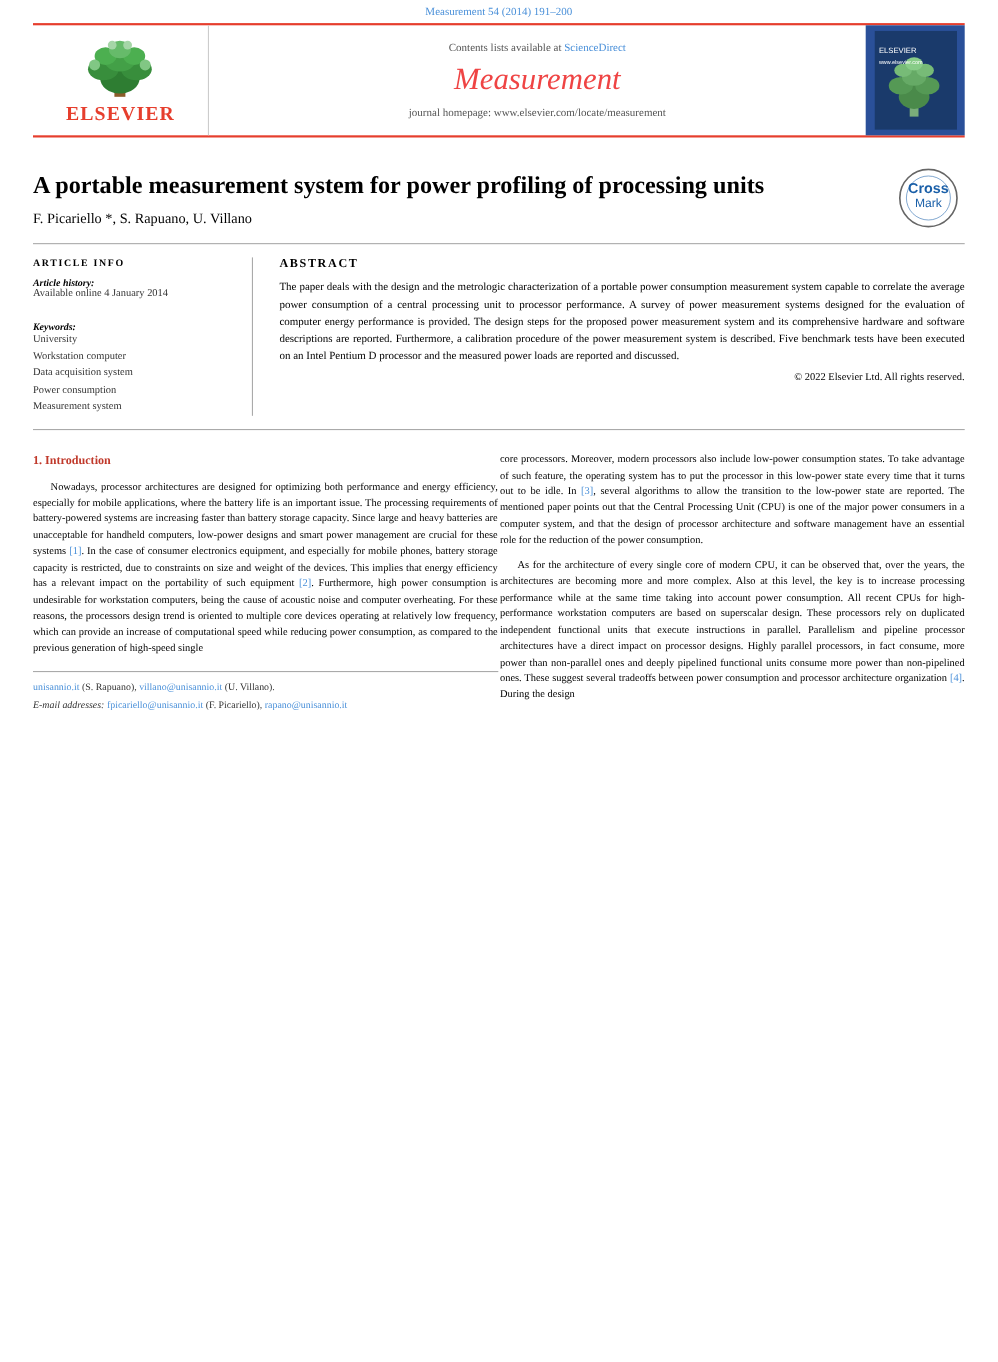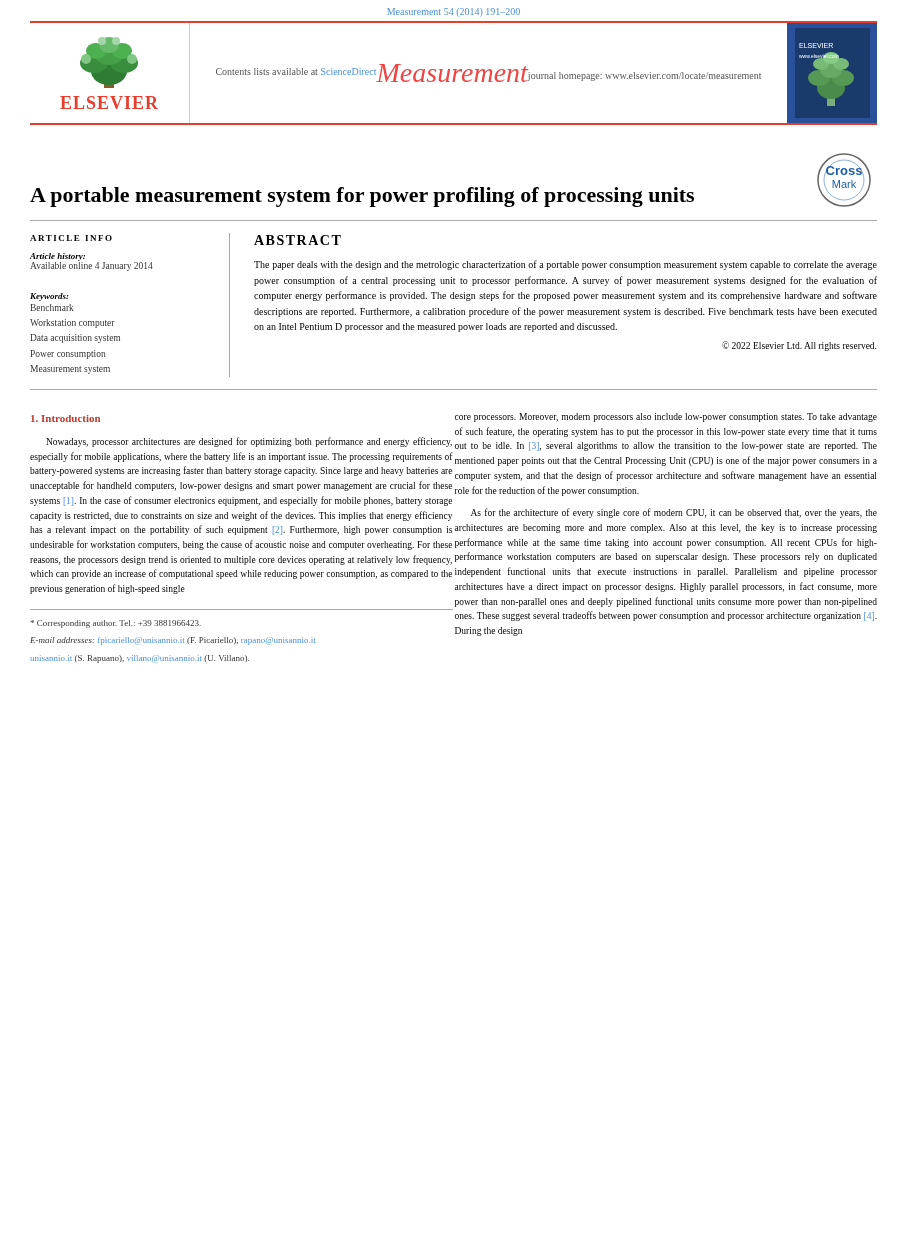--- a/index.html
+++ b/index.html
@@ -49,21 +49,21 @@
       font-size: 18px;
       font-weight: bold;
       color: #e63e2d;
       letter-spacing: 1px;
       margin-top: 2px;
     }
 
     .journal-header-center {
       flex: 1;
       display: flex;
-      flex-direction: row;
+      flex-direction: column;
       align-items: center;
       justify-content: center;
       padding: 8px;
     }
 
     .science-direct-line {
       font-size: 10px;
       color: #555;
       margin-bottom: 4px;
     }
@@ -184,21 +184,21 @@
       color: #333;
       line-height: 1.6;
     }
 
     .abstract-col {
       flex: 1;
       padding-left: 4px;
     }
 
     .abstract-heading {
-      font-size: 14px;
+      font-size: 11px;
       font-weight: bold;
       letter-spacing: 1.5px;
       text-transform: uppercase;
       color: #000;
       margin-bottom: 8px;
     }
 
     .abstract-text {
       font-size: 10px;
       line-height: 1.55;
@@ -345,41 +345,44 @@
       <text x="4" y="30" font-size="5" fill="white" font-family="Arial">www.elsevier.com</text>
     </svg>
   </div>
 </div>
 
 <div class="main-content">
 
   <div class="article-title-section">
     <div>
       <div class="article-title">A portable measurement system for power profiling of processing units</div>
+      <div class="authors">
+        <span>F. Picariello *, S. Rapuano, U. Villano</span>
+      </div>
     </div>
 
     <div style="margin-top:10px; min-width:60px;">
       <svg width="55" height="55" viewBox="0 0 55 55">
         <circle cx="27" cy="27" r="26" fill="none" stroke="#666" stroke-width="1.5"></circle>
         <text x="27" y="22" font-size="13" font-weight="bold" fill="#1a5fa8" text-anchor="middle" font-family="Arial">Cross</text>
         <text x="27" y="35" font-size="11" fill="#1a5fa8" text-anchor="middle" font-family="Arial">Mark</text>
         <circle cx="27" cy="27" r="20" fill="none" stroke="#1a5fa8" stroke-width="0.5"></circle>
       </svg>
     </div>
   </div>
 
   <div class="article-info-abstract">
 
     <div class="article-info-col">
       <div class="article-info-heading">ARTICLE INFO</div>
       <div class="article-history-label">Article history:</div>
       <div class="article-history-value">Available online 4 January 2014</div>
       <div class="keywords-label">Keywords:</div>
       <div class="keywords-list">
-        <div>Benchmark</div>
+        <div>University</div>
         <div>Workstation computer</div>
         <div>Data acquisition system</div>
         <div>Power consumption</div>
         <div>Measurement system</div>
       </div>
     </div>
 
     <div class="abstract-col">
       <div class="abstract-heading">ABSTRACT</div>
       <div class="abstract-text">The paper deals with the design and the metrologic characterization of a portable power consumption measurement system capable to correlate the average power consumption of a central processing unit to processor performance. A survey of power measurement systems designed for the evaluation of computer energy performance is provided. The design steps for the proposed power measurement system and its comprehensive hardware and software descriptions are reported. Furthermore, a calibration procedure of the power measurement system is described. Five benchmark tests have been executed on an Intel Pentium D processor and the measured power loads are reported and discussed.</div>
@@ -387,30 +390,29 @@
     </div>
   </div>
 
   <div class="body-columns">
 
     <div class="body-col">
       <div class="section-heading">1. Introduction</div>
       <p>Nowadays, processor architectures are designed for optimizing both performance and energy efficiency, especially for mobile applications, where the battery life is an important issue. The processing requirements of battery-powered systems are increasing faster than battery storage capacity. Since large and heavy batteries are unacceptable for handheld computers, low-power designs and smart power management are crucial for these systems <a class="ref-link">[1]</a>. In the case of consumer electronics equipment, and especially for mobile phones, battery storage capacity is restricted, due to constraints on size and weight of the devices. This implies that energy efficiency has a relevant impact on the portability of such equipment <a class="ref-link">[2]</a>. Furthermore, high power consumption is undesirable for workstation computers, being the cause of acoustic noise and computer overheating. For these reasons, the processors design trend is oriented to multiple core devices operating at relatively low frequency, which can provide an increase of computational speed while reducing power consumption, as compared to the previous generation of high-speed single</p>
 
       <div class="footnote-area">
-        <div class="footnote-line">* Corresponding author. Tel.: +39 3881966423.</div>
+        <div class="footnote-line">
+          <a class="footnote-email">unisannio.it</a> (S. Rapuano),
+          <a class="footnote-email">villano@unisannio.it</a> (U. Villano).
+        </div>
         <div class="footnote-line">
           <em>E-mail addresses:</em>
           <a class="footnote-email">fpicariello@unisannio.it</a> (F. Picariello),
           <a class="footnote-email">rapano@unisannio.it</a>
         </div>
-        <div class="footnote-line">
-          <a class="footnote-email">unisannio.it</a> (S. Rapuano),
-          <a class="footnote-email">villano@unisannio.it</a> (U. Villano).
-        </div>
       </div>
     </div>
 
     <div class="body-col">
       <p>core processors. Moreover, modern processors also include low-power consumption states. To take advantage of such feature, the operating system has to put the processor in this low-power state every time that it turns out to be idle. In <a class="ref-link">[3]</a>, several algorithms to allow the transition to the low-power state are reported. The mentioned paper points out that the Central Processing Unit (CPU) is one of the major power consumers in a computer system, and that the design of processor architecture and software management have an essential role for the reduction of the power consumption.</p>
       <p>As for the architecture of every single core of modern CPU, it can be observed that, over the years, the architectures are becoming more and more complex. Also at this level, the key is to increase processing performance while at the same time taking into account power consumption. All recent CPUs for high-performance workstation computers are based on superscalar design. These processors rely on duplicated independent functional units that execute instructions in parallel. Parallelism and pipeline processor architectures have a direct impact on processor designs. Highly parallel processors, in fact consume, more power than non-parallel ones and deeply pipelined functional units consume more power than non-pipelined ones. These suggest several tradeoffs between power consumption and processor architecture organization <a class="ref-link">[4]</a>. During the design</p>
     </div>
 
   </div>
 

